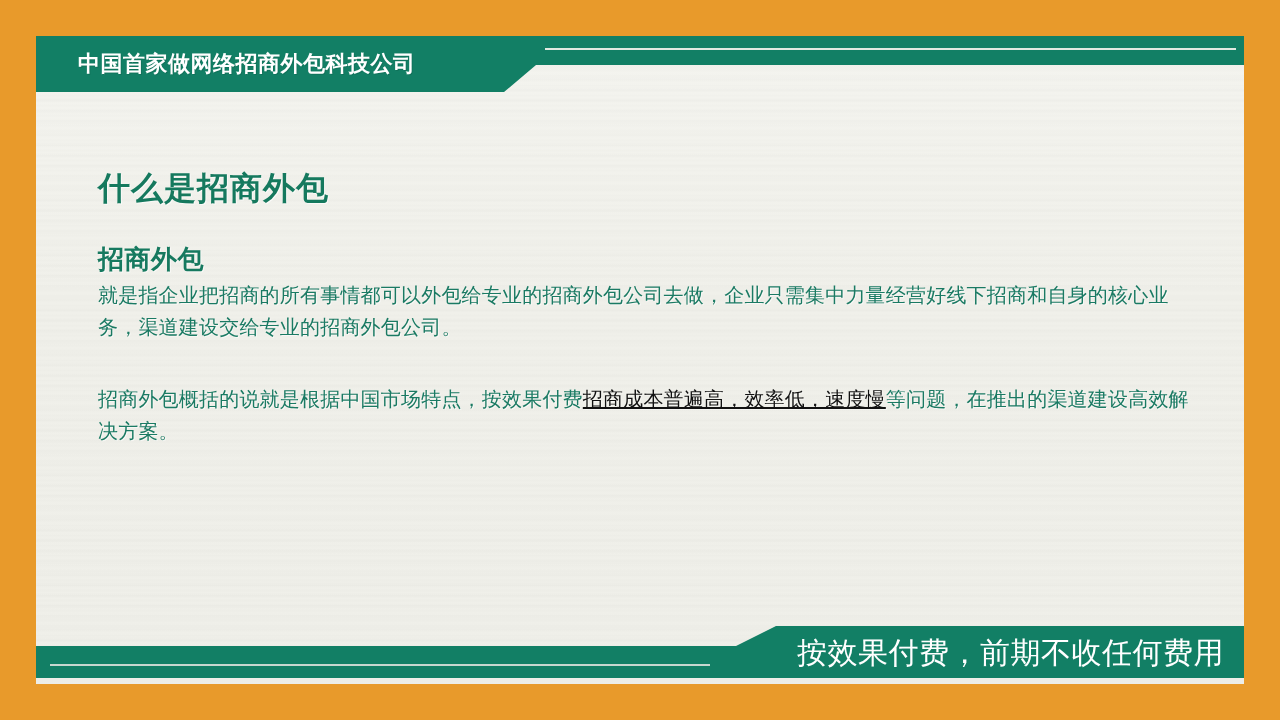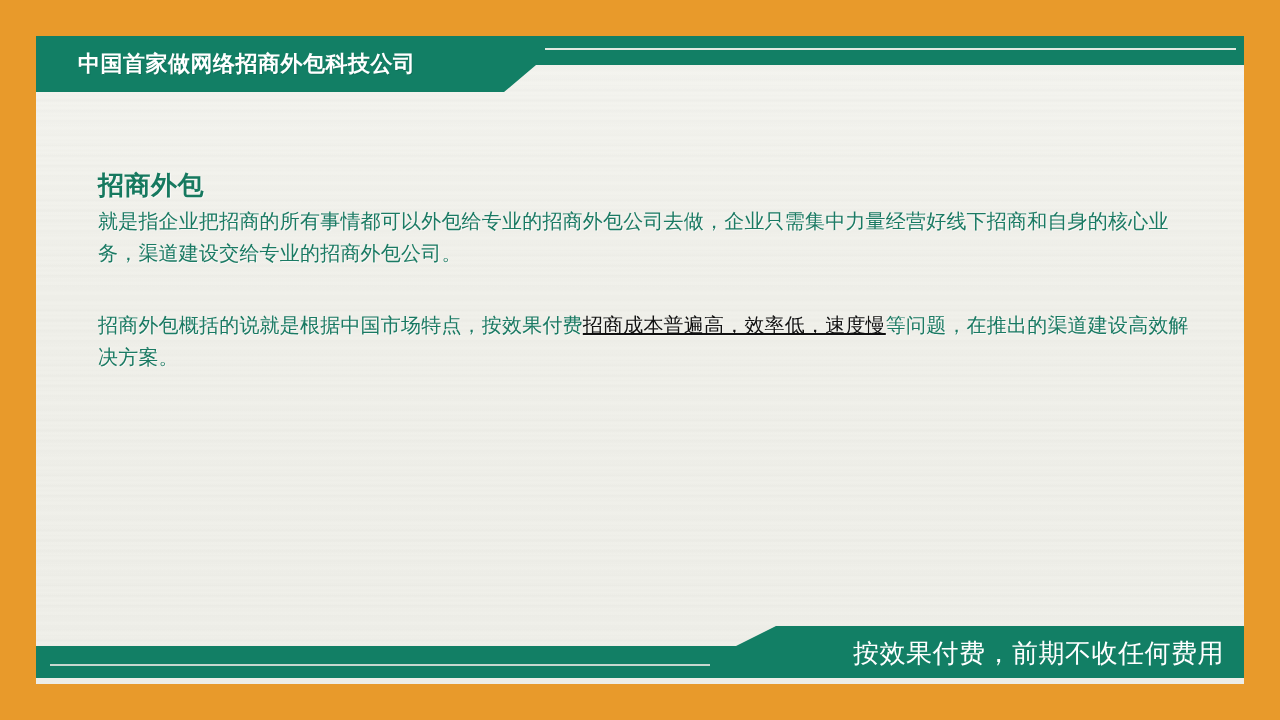--- a/index.html
+++ b/index.html
@@ -172,39 +172,40 @@
     background: #e8e8e2;
     opacity: 0.85;
   }
   .footer-title {
     position: absolute;
     right: 20px;
     top: 0px;
     height: 52px;
     line-height: 54px;
     color: #ffffff;
-    font-size: 26px;
+    font-size: 30px;
     font-weight: normal;
     letter-spacing: 0.5px;
     white-space: nowrap;
   }
 </style>
 </head>
 <body>
 
 <div class="slide">
   <div class="panel">
 
     <div class="header-wrap">
       <div class="header-shape"></div>
       <div class="header-line"></div>
       <div class="header-title">中国首家做网络招商外包科技公司</div>
     </div>
 
     <div class="content">
+      <h1 class="section-title">什么是招商外包</h1>
 
       <p class="lead">招商外包</p>
 
       <p class="para">就是指企业把招商的所有事情都可以外包给专业的招商外包公司去做，企业只需集中力量经营好线下招商和自身的核心业务，渠道建设交给专业的招商外包公司。</p>
 
       <div class="para-gap"></div>
 
       <p class="para"><span>招商外包概括的说就是根据中国市场特点，按效果付费</span><span class="hl">招商成本普遍高，效率低，速度慢</span><span>等问题，在推出的渠道建设高效解决方案。</span></p>
     </div>
 

